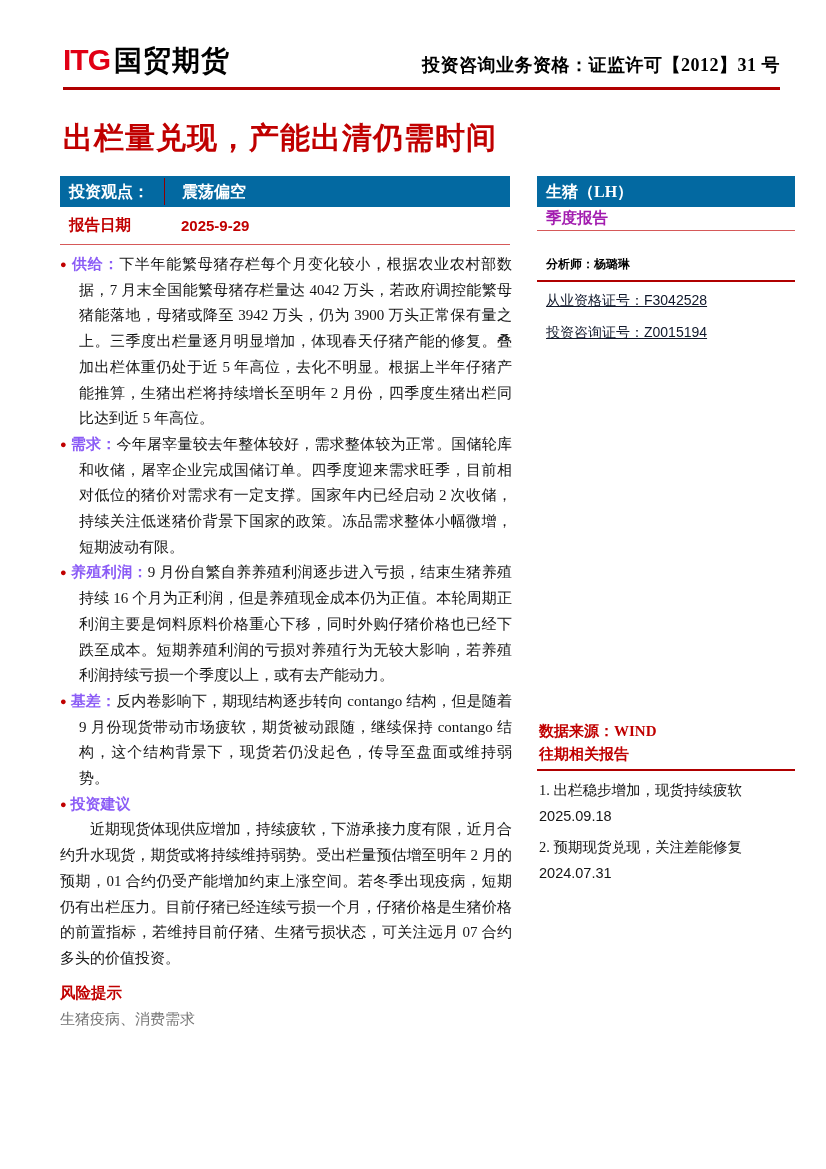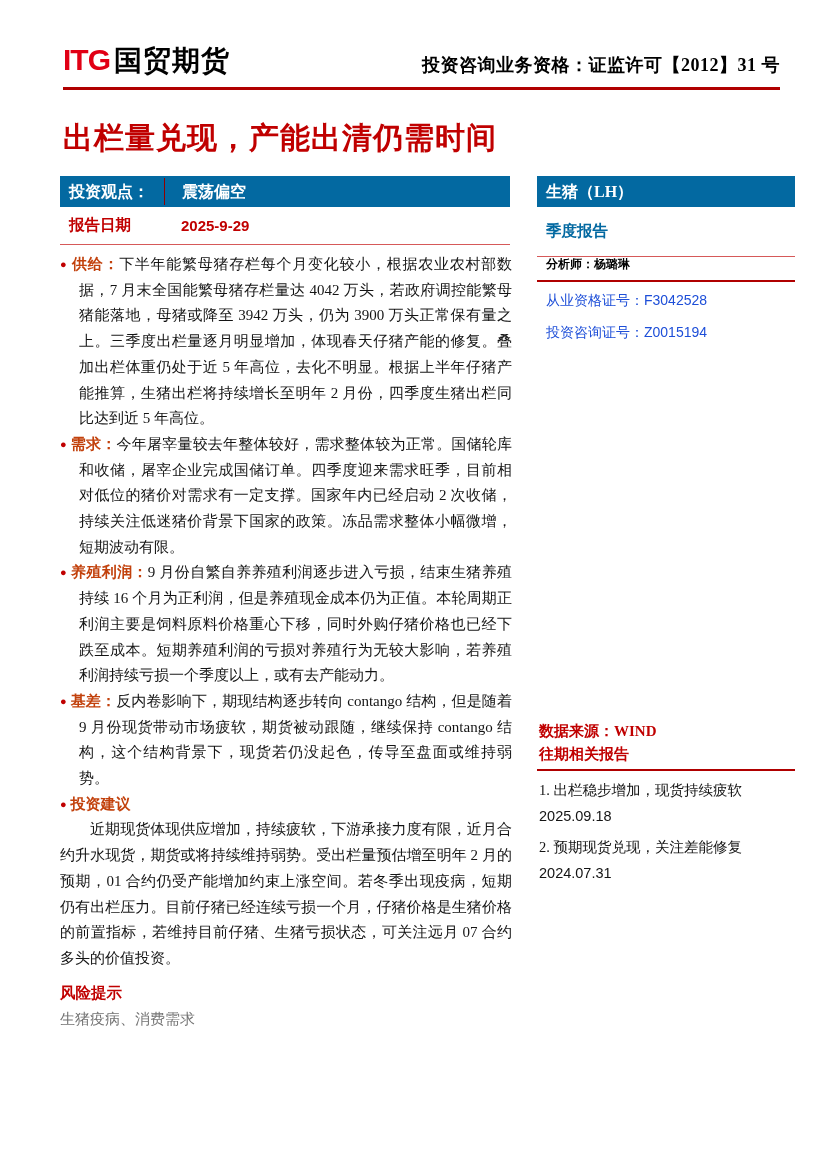--- a/index.html
+++ b/index.html
@@ -48,45 +48,45 @@
   .date-row {
     display: flex; align-items: center; height: 38px;
     border-bottom: 1.5px solid rgba(192,0,0,0.65);
     color: #c00000; font-weight: bold; font-size: 15.5px;
   }
   .date-label { padding-left: 9px; width: 104px; }
   .date-value { padding-left: 17px; font-family: "Liberation Sans", sans-serif; font-size: 15px; }
   .meta-right { position: absolute; left: 537px; top: 176px; width: 258px; }
   .meta-right .banner { padding-left: 9px; }
   .report-type-row {
-    display: flex; align-items: center; height: 50px;
+    display: flex; align-items: center; height: 24px;
     border-bottom: 1.5px solid rgba(192,0,0,0.65);
-    color: #0369a1; font-weight: bold; font-size: 15.5px;
+    color: #a21caf; font-weight: bold; font-size: 15.5px;
     padding-left: 9px;
   }
   
   .analyst-block { position: absolute; left: 537px; top: 252px; width: 258px; }
   .analyst-row {
     font-size: 12px; font-weight: bold; color: #000;
     padding: 4px 0 7px 9px;
     border-bottom: 2px solid #b00000;
   }
   .cert-row {
-    font-size: 14px; color: #1d4ed8; padding-left: 9px;
-    line-height: 26px; margin-top: 5px;
+    font-size: 14px; color: #0f172a; padding-left: 9px;
+    line-height: 26px; margin-top: 5px; text-decoration: underline;
   }
   .cert-row .num { font-family: "Liberation Sans", sans-serif; }
   
   .body-col { position: absolute; left: 60px; top: 252px; width: 452px; }
   .bullet {
     font-size: 15px; line-height: 25.7px; text-align: justify;
     padding-left: 19px; text-indent: -19px; color: #141414;
   }
   .dot { color: #c00000; font-size: 11px; vertical-align: 1px; }
-  .blabel { color: #c2410c; font-weight: bold; }
+  .blabel { color: #8b5cf6; font-weight: bold; }
   .advice-para {
     font-size: 15px; line-height: 25.7px; text-align: justify;
     text-indent: 2em; color: #141414;
   }
   .risk-heading {
     color: #c00000; font-weight: bold; font-size: 15.5px;
     margin-top: 8px; line-height: 26px;
   }
   .risk-text { font-size: 15px; line-height: 26px; color: #737373; }
   

